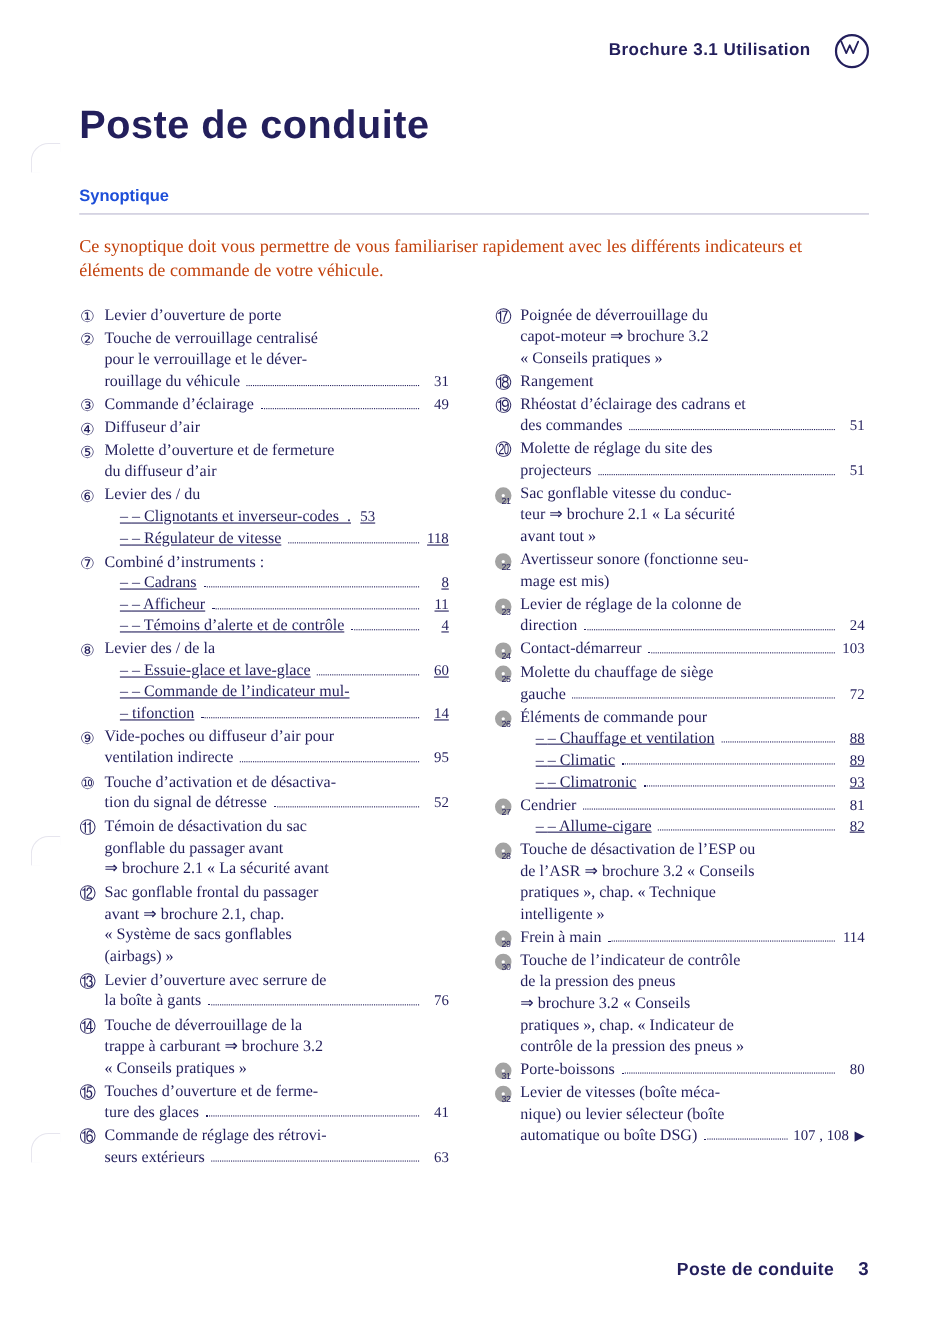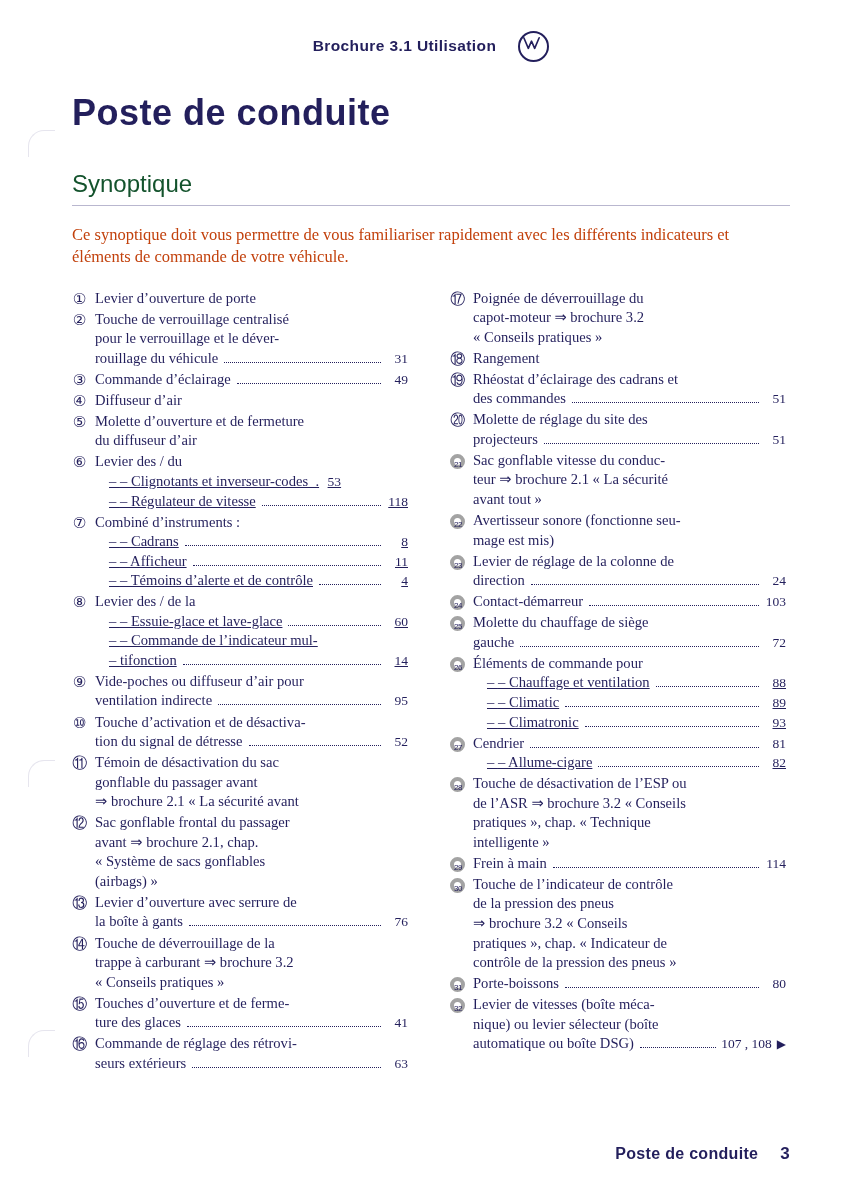--- a/index.html
+++ b/index.html
@@ -20,21 +20,21 @@
     left: 0; top: 0;
     width: 850px;
     height: 1200px;
     box-sizing: border-box;
     padding: 26px 60px 20px 72px;
   }
   
   .header {
     display: flex;
     align-items: center;
-    justify-content: center;
+    justify-content: flex-end;
     gap: 22px;
     height: 40px;
   }
   .header-title {
     font-family: "Liberation Sans", sans-serif;
     font-size: 15.5px;
     font-weight: bold;
     letter-spacing: .4px;
     color: #231f5c;
   }
@@ -52,24 +52,24 @@
   .doc-title {
     font-family: "Liberation Sans", sans-serif;
     font-weight: bold;
     font-size: 36px;
     letter-spacing: .5px;
     margin: 26px 0 0 0;
     color: #231f5c;
   }
   .sec-title {
     font-family: "Liberation Sans", sans-serif;
-    font-weight: normal;
-    font-size: 24px;
+    font-weight: bold;
+    font-size: 15px;
     margin: 36px 0 0 0;
-    color: #14532d;
+    color: #1d4ed8;
   }
   .rule {
     border: 0;
     border-top: 1px solid #b9b7cf;
     margin: 7px 0 0 0;
   }
   .intro {
     font-size: 16.5px;
     line-height: 1.35;
     margin: 18px 0 0 0;
@@ -87,21 +87,21 @@
   }
   .entry {
     display: flex;
     align-items: flex-start;
     margin-bottom: 1.5px;
   }
   .num {
     flex: none;
     width: 15px;
     height: 15px;
-    border: 4px solid #a3a3a3;
+    border: 6px solid #a3a3a3;
     border-radius: 50%;
     font-family: "Liberation Sans", sans-serif;
     font-size: 9px;
     line-height: 14px;
     text-align: center;
     margin-right: 8px;
     margin-top: 3px;
     color: #231f5c;
     box-sizing: border-box;
   }

